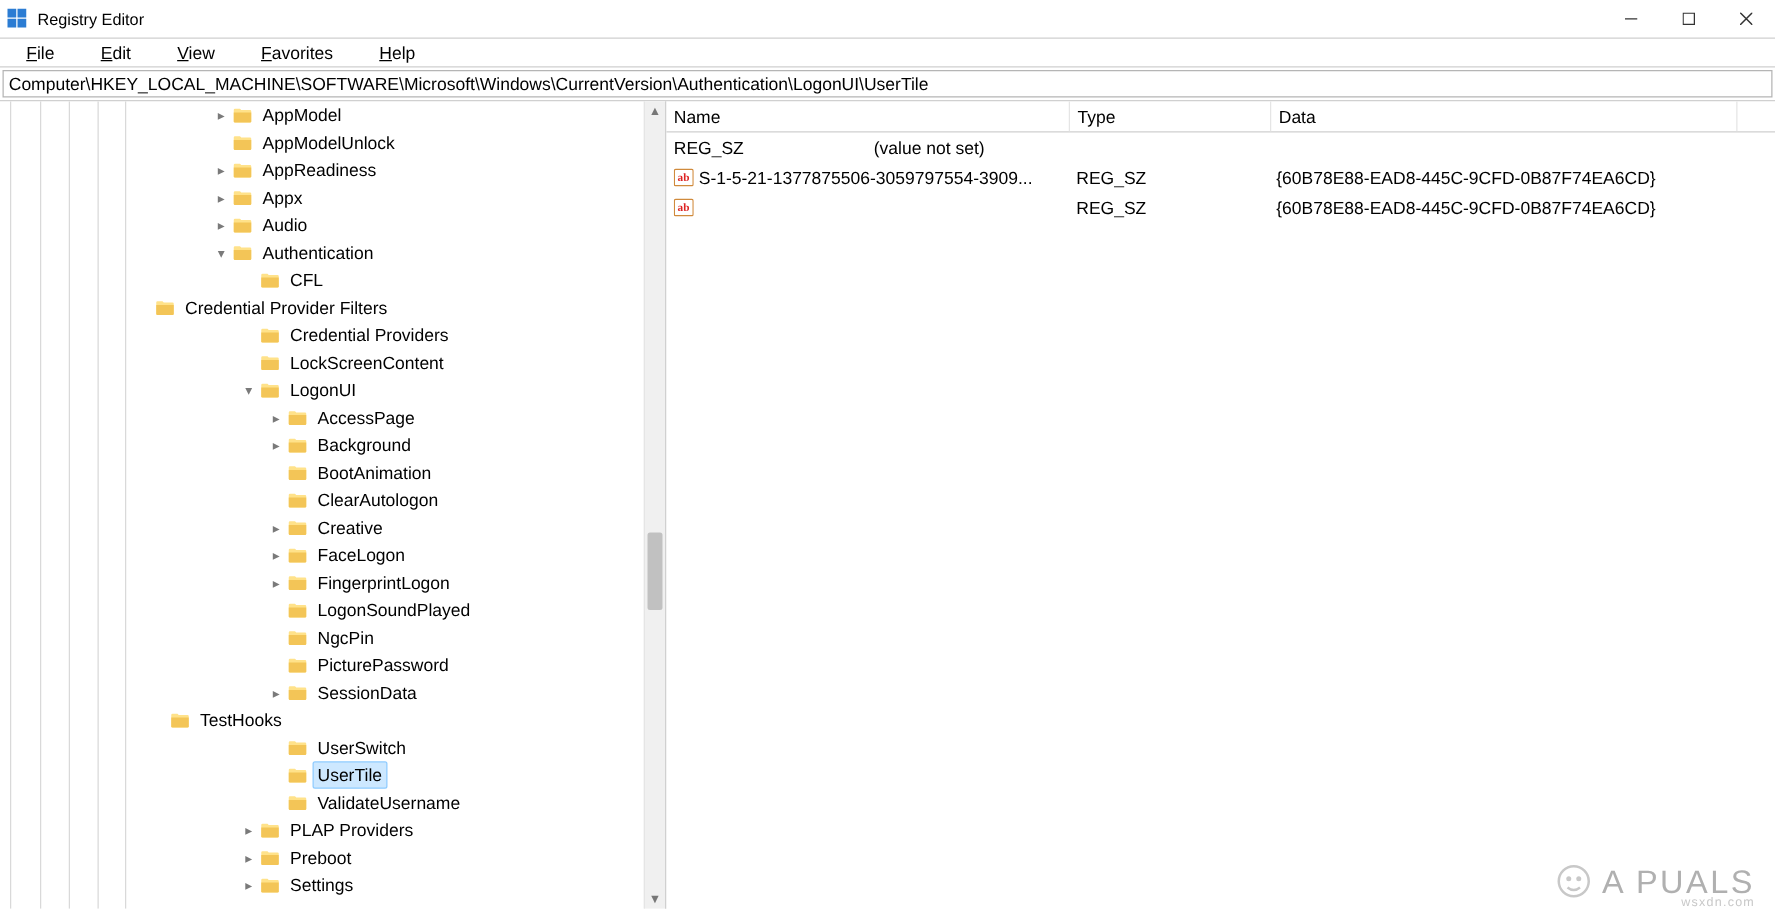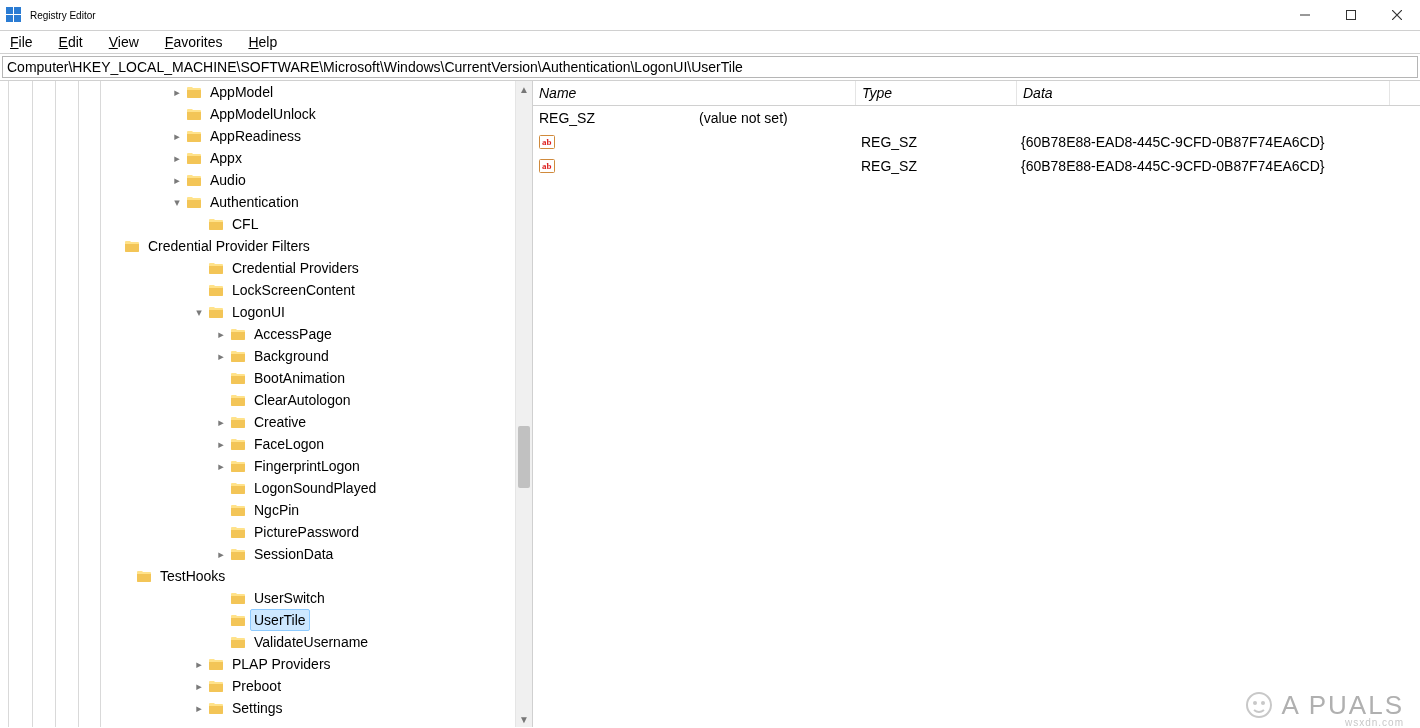--- a/index.html
+++ b/index.html
@@ -10,26 +10,26 @@
     --folder-b: #f0c24b;
     --selection-bg: #cde8ff;
     --selection-border: #8ecbff;
   }
   html, body { margin:0; padding:0; height:100%; width:100%; font-family:var(--font); font-size:14px; color:#000; background:#fff; overflow:hidden;}
   
   .titlebar { display:flex; justify-content:space-between; align-items:center; height:30px; border-bottom:1px solid var(--border); }
   .titlebar-left { display:flex; align-items:center; gap:8px; padding-left:6px;}
   .app-icon { width:16px; height:16px; display:flex; flex-wrap:wrap; }
   .app-icon span { width:7px; height:7px; margin:0 1px 1px 0; background:#2b7cd3; }
-  .title-text { font-size:10px;text-align:right; }
+  .title-text { font-size:13px;text-align:right; }
   .win-controls { display:flex; }
   .win-btn { width:46px; height:30px; display:flex; align-items:center; justify-content:center; color:#555; }
   
   .menubar { display:flex; gap:18px; padding:2px 8px 2px 6px; border-bottom:1px solid var(--border); font-size:14px; align-items:center;}
-  .menu-item { padding:1px 4px; }
+  .menu-item { padding:1px 4px;margin-left:11px; }
   .menu-item u { text-decoration:underline; }
   
   .addressbar { padding:2px 2px 2px 2px; border-bottom:1px solid var(--border);text-decoration:underline;}
   .address-input { width:100%; border:1px solid #b5b5b5; padding:2px 4px; font-family:var(--font); font-size:14px; box-sizing:border-box;}
   
   .workspace { display:flex; height:calc(100% - 30px - 25px - 27px); }
   
   .tree-pane { position:relative; width:532px; border-right:1px solid var(--border); overflow:hidden; }
   .tree-scroll { position:absolute; left:0; right:16px; top:0; bottom:0; overflow:hidden; }
   .tree-sb { position:absolute; right:0; top:0; bottom:0; width:16px; background:#f0f0f0; border-left:1px solid #e5e5e5;}
@@ -43,21 +43,21 @@
   
   .tree-row { display:flex; align-items:center; height:22px; white-space:nowrap; position:relative;}
   .tree-arrow { width:14px; height:14px; display:flex; align-items:center; justify-content:center; margin-right:2px; color:var(--tree-arrow); font-size:11px; }
   .tree-arrow.none { visibility:hidden; }
   .folder-icon { margin-right:4px; display:inline-flex; align-items:flex-end;}
   .folder-icon svg { width:16px; height:16px; }
   .tree-label { padding:0 3px; height:20px; line-height:20px; border:1px solid transparent; }
   .tree-row.selected .tree-label { background:var(--selection-bg); border:1px solid var(--selection-border); border-radius:2px;}
   
   .list-pane { flex:1; overflow:hidden; }
-  .list-header { display:flex; height:24px; border-bottom:1px solid var(--border); font-size:14px; color:#000; user-select:none;font-style:italic;}
+  .list-header { display:flex; height:24px; border-bottom:1px solid var(--border); font-size:14px; color:#000; user-select:none;}
   .list-col { padding:2px 6px; border-right:1px solid #e5e5e5; display:flex; align-items:center;}
   .list-row { display:flex; height:24px; align-items:center;}
   .list-cell { padding:0 6px; overflow:hidden; text-overflow:ellipsis; white-space:nowrap; display:flex; align-items:center;}
   .reg-icon { width:16px; height:16px; margin-right:4px; display:inline-flex;}
   .watermark { position:absolute; right:16px; bottom:6px; display:flex; align-items:center; gap:6px; color:#b0b0b0; font-size:26px; letter-spacing:2px; pointer-events:none;}
   .watermark small { position:absolute; bottom:-6px; right:0; font-size:10px; letter-spacing:1px; color:#c8c8c8;}
 </style>
 </head>
 <body>
 
@@ -406,20 +406,21 @@
       <div class="list-cell" style="width:148px">REG_SZ</div>
       <div class="list-cell" style="width:360px">(value not set)</div>
     </div>
     <div class="list-row">
       <div class="list-cell" style="width:310px">
         <span class="reg-icon">
               <svg width="16" height="16">
                 <use href="#sym-regstr"></use>
               </svg>
             </span>
+        <span>S-1-5-21-1377875506-3059797554-3909...</span>
       </div>
       <div class="list-cell" style="width:148px">REG_SZ</div>
       <div class="list-cell" style="width:360px">{60B78E88-EAD8-445C-9CFD-0B87F74EA6CD}</div>
     </div>
     <div class="list-row">
       <div class="list-cell" style="width:310px">
         <span class="reg-icon">
               <svg width="16" height="16">
                 <use href="#sym-regstr"></use>
               </svg>

